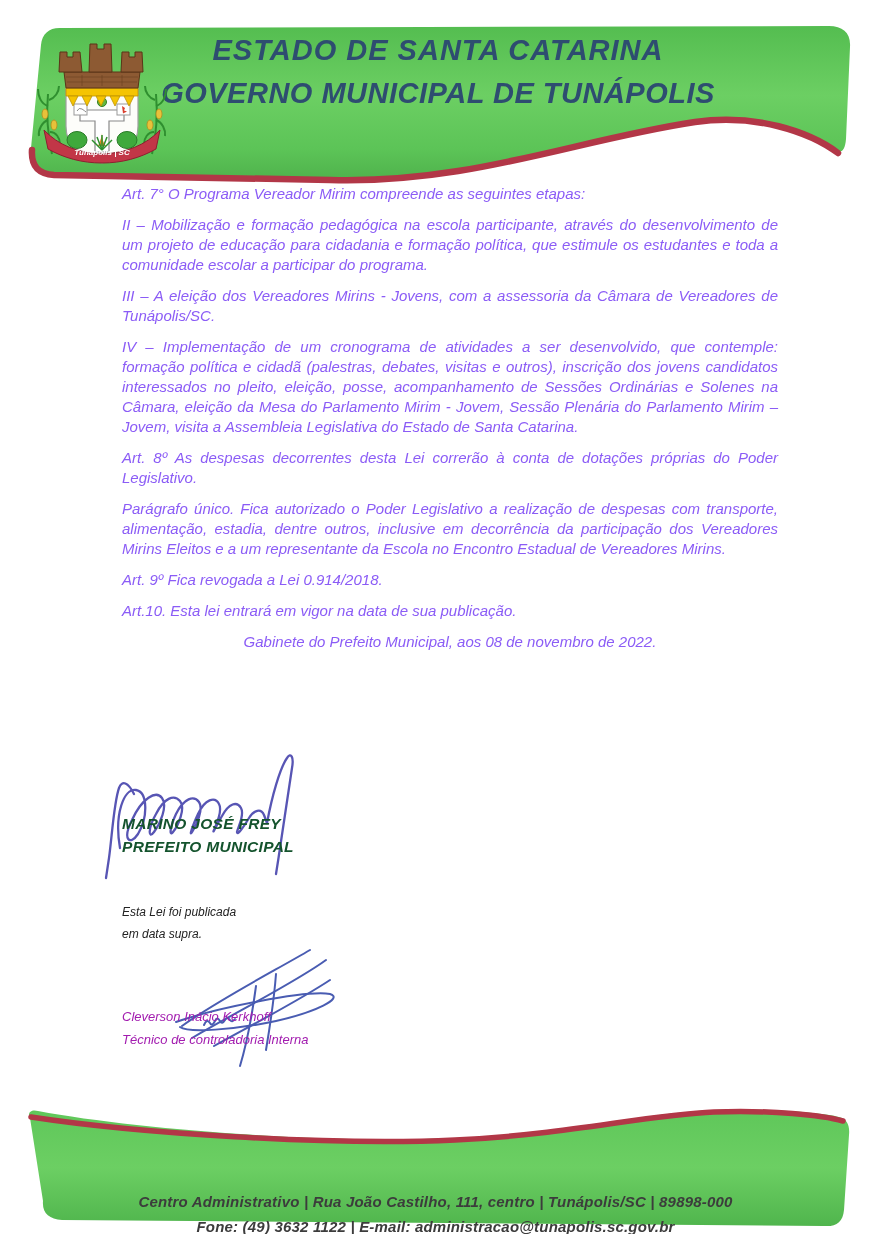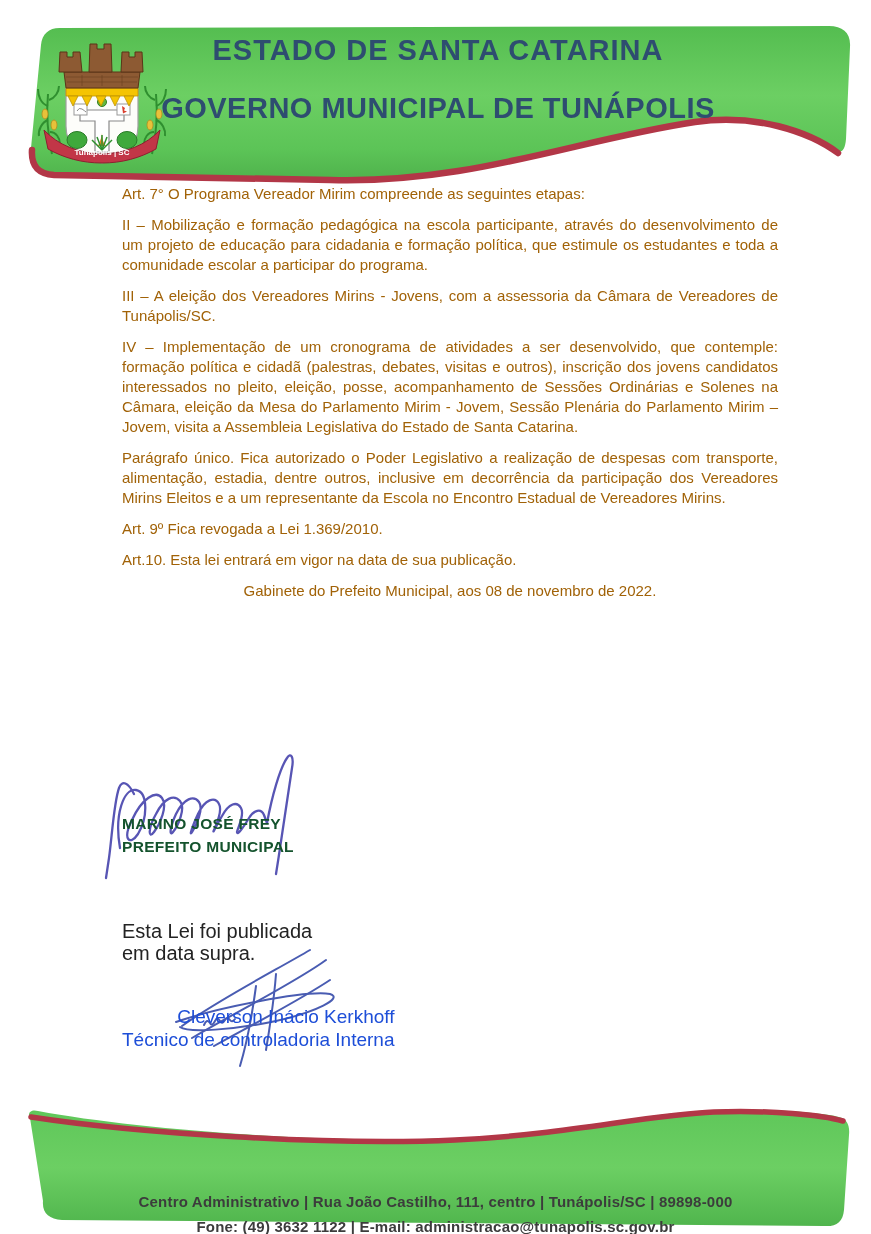--- a/index.html
+++ b/index.html
@@ -1,54 +1,54 @@
 <!DOCTYPE html>
 <html><head>
 <meta charset="utf-8">
 <style>
   html,body { margin:0; padding:0; background:#fff; }
   .page {
     position:relative; width:871px; height:1234px; background:#ffffff;
-    font-family:"Liberation Sans", sans-serif; overflow:hidden; margin:0 auto;
+    font-family:"Liberation Sans", sans-serif; overflow:hidden; margin:0 auto;font-style:italic;
   }
   svg { display:block; }
 
   
   .hdr-svg { position:absolute; left:0; top:0; }
   .title-wrap {
     position:absolute; left:30px; top:36px; width:816px; text-align:center;
     color:#2e4d70; font-weight:bold; line-height:1;
   }
   .title-line1 { font-size:29px; letter-spacing:1px; }
-  .title-line2 { font-size:29px; letter-spacing:0.5px; margin-top:29px; }
+  .title-line2 { font-size:29px; letter-spacing:0.5px; margin-top:14px; }
   .emblem-svg { position:absolute; left:36px; top:26px; }
 
   
   .doc-body {
     position:absolute; left:122px; top:184px; width:656px;
-    font-size:15px; line-height:20px; color:#a16207;
+    font-size:15px; line-height:20px; color:#8b5cf6;
   }
   .para { margin:0 0 11px 0; text-align:justify; }
   .para.gabinete { margin-top:10px; text-align:center; }
 
   
   .sig1-svg { position:absolute; left:104px; top:748px; }
   .sig2-svg { position:absolute; left:158px; top:928px; }
   .sig-block-mayor {
     position:absolute; left:122px; top:812px;
     font-size:15.5px; font-weight:bold; color:#14532d;
     line-height:23px; letter-spacing:0.3px;
   }
   .pub-note {
-    position:absolute; left:122px; top:920px;
-    font-size:20px; color:#232323; line-height:22px;
+    position:absolute; left:122px; top:901px;
+    font-size:12px; color:#232323; line-height:22px;
   }
   .sig-block-controller {
     position:absolute; left:122px; top:1005px;
-    font-size:19px; color:#1d4ed8; line-height:23px;text-align:right;
+    font-size:13px; color:#a21caf; line-height:23px;
   }
 
   
   .ftr-svg { position:absolute; left:0; top:1106px; }
   .footer-text {
     position:absolute; left:40px; top:1190px; width:791px; text-align:center;
     font-size:15px; font-weight:bold; color:#3c3c3c; line-height:24.5px;
     letter-spacing:0.2px;
   }
 </style>
@@ -146,22 +146,23 @@
     <path d="M8,104 C22,119 42,127 66,128 C90,127 110,119 124,104
              L120,123 C104,132 86,137 66,137 C46,137 28,132 12,123 Z" fill="#c23647" stroke="#8d2030" stroke-width="1"></path>
     <text x="66" y="129" font-size="8" font-weight="bold" fill="#ffffff" text-anchor="middle" font-family="Liberation Sans, sans-serif">Tunápolis | SC</text>
   </svg>
 
   <div class="doc-body">
     <p class="para">Art. 7° O Programa Vereador Mirim compreende as seguintes etapas:</p>
     <p class="para">II – Mobilização e formação pedagógica na escola participante, através do desenvolvimento de um projeto de educação para cidadania e formação política, que estimule os estudantes e toda a comunidade escolar a participar do programa.</p>
     <p class="para">III – A eleição dos Vereadores Mirins - Jovens, com a assessoria da Câmara de Vereadores de Tunápolis/SC.</p>
     <p class="para">IV – Implementação de um cronograma de atividades a ser desenvolvido, que contemple: formação política e cidadã (palestras, debates, visitas e outros), inscrição dos jovens candidatos interessados no pleito, eleição, posse, acompanhamento de Sessões Ordinárias e Solenes na Câmara, eleição da Mesa do Parlamento Mirim - Jovem, Sessão Plenária do Parlamento Mirim – Jovem, visita a Assembleia Legislativa do Estado de Santa Catarina.</p>
+    <p class="para">Art. 8º As despesas decorrentes desta Lei correrão à conta de dotações próprias do Poder Legislativo.</p>
     <p class="para">Parágrafo único. Fica autorizado o Poder Legislativo a realização de despesas com transporte, alimentação, estadia, dentre outros, inclusive em decorrência da participação dos Vereadores Mirins Eleitos e a um representante da Escola no Encontro Estadual de Vereadores Mirins.</p>
-    <p class="para">Art. 9º Fica revogada a Lei 1.369/2010.</p>
+    <p class="para">Art. 9º Fica revogada a Lei 0.914/2018.</p>
     <p class="para">Art.10. Esta lei entrará em vigor na data de sua publicação.</p>
     <p class="para gabinete">Gabinete do Prefeito Municipal, aos 08 de novembro de 2022.</p>
   </div>
 
   <svg class="sig1-svg" width="210" height="135" viewBox="0 0 210 135">
     <g fill="none" stroke="#4f4cb0" stroke-width="2.3" stroke-linecap="round" opacity="0.95">
       <path d="M16,100 C10,66 20,40 32,42 C44,44 44,70 34,86 C26,98 18,92 28,72
                C38,50 52,42 58,50 C64,58 56,76 50,84 C44,92 44,80 52,66
                C60,50 70,46 76,53 C82,60 74,78 69,84 C65,89 66,79 72,66
                C80,50 90,47 95,54 C100,61 92,78 88,84 C85,89 88,79 94,66

